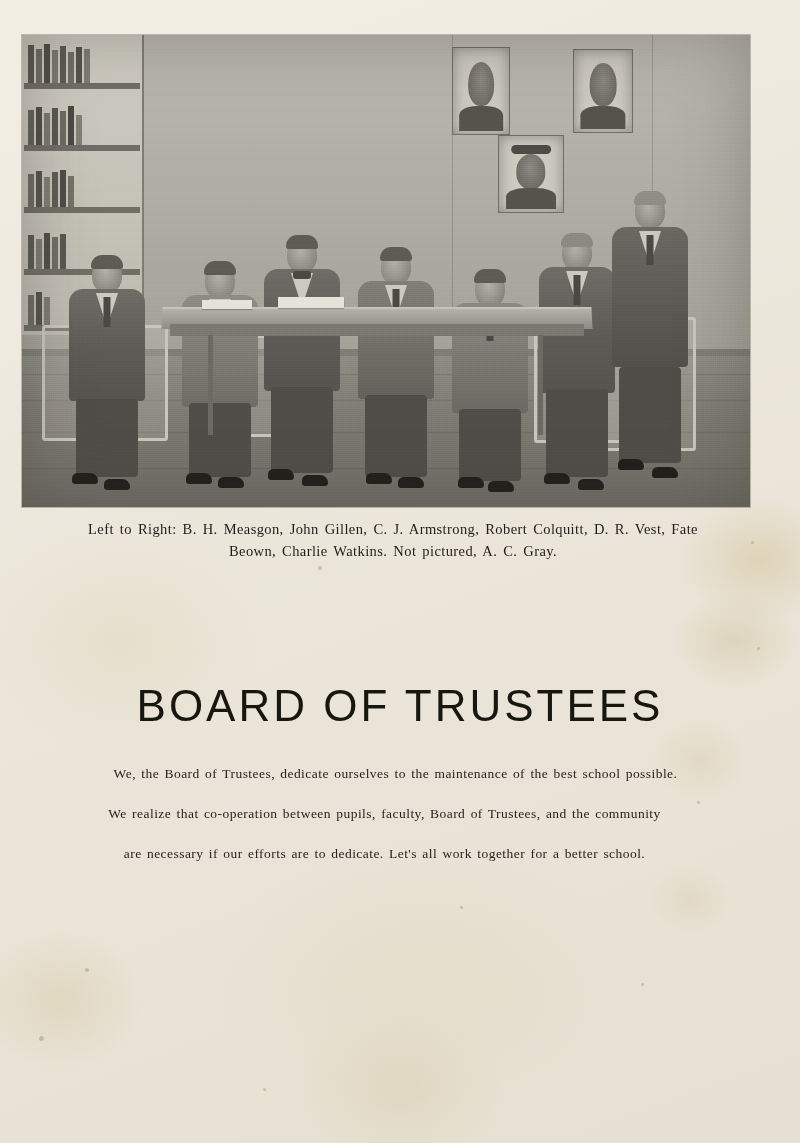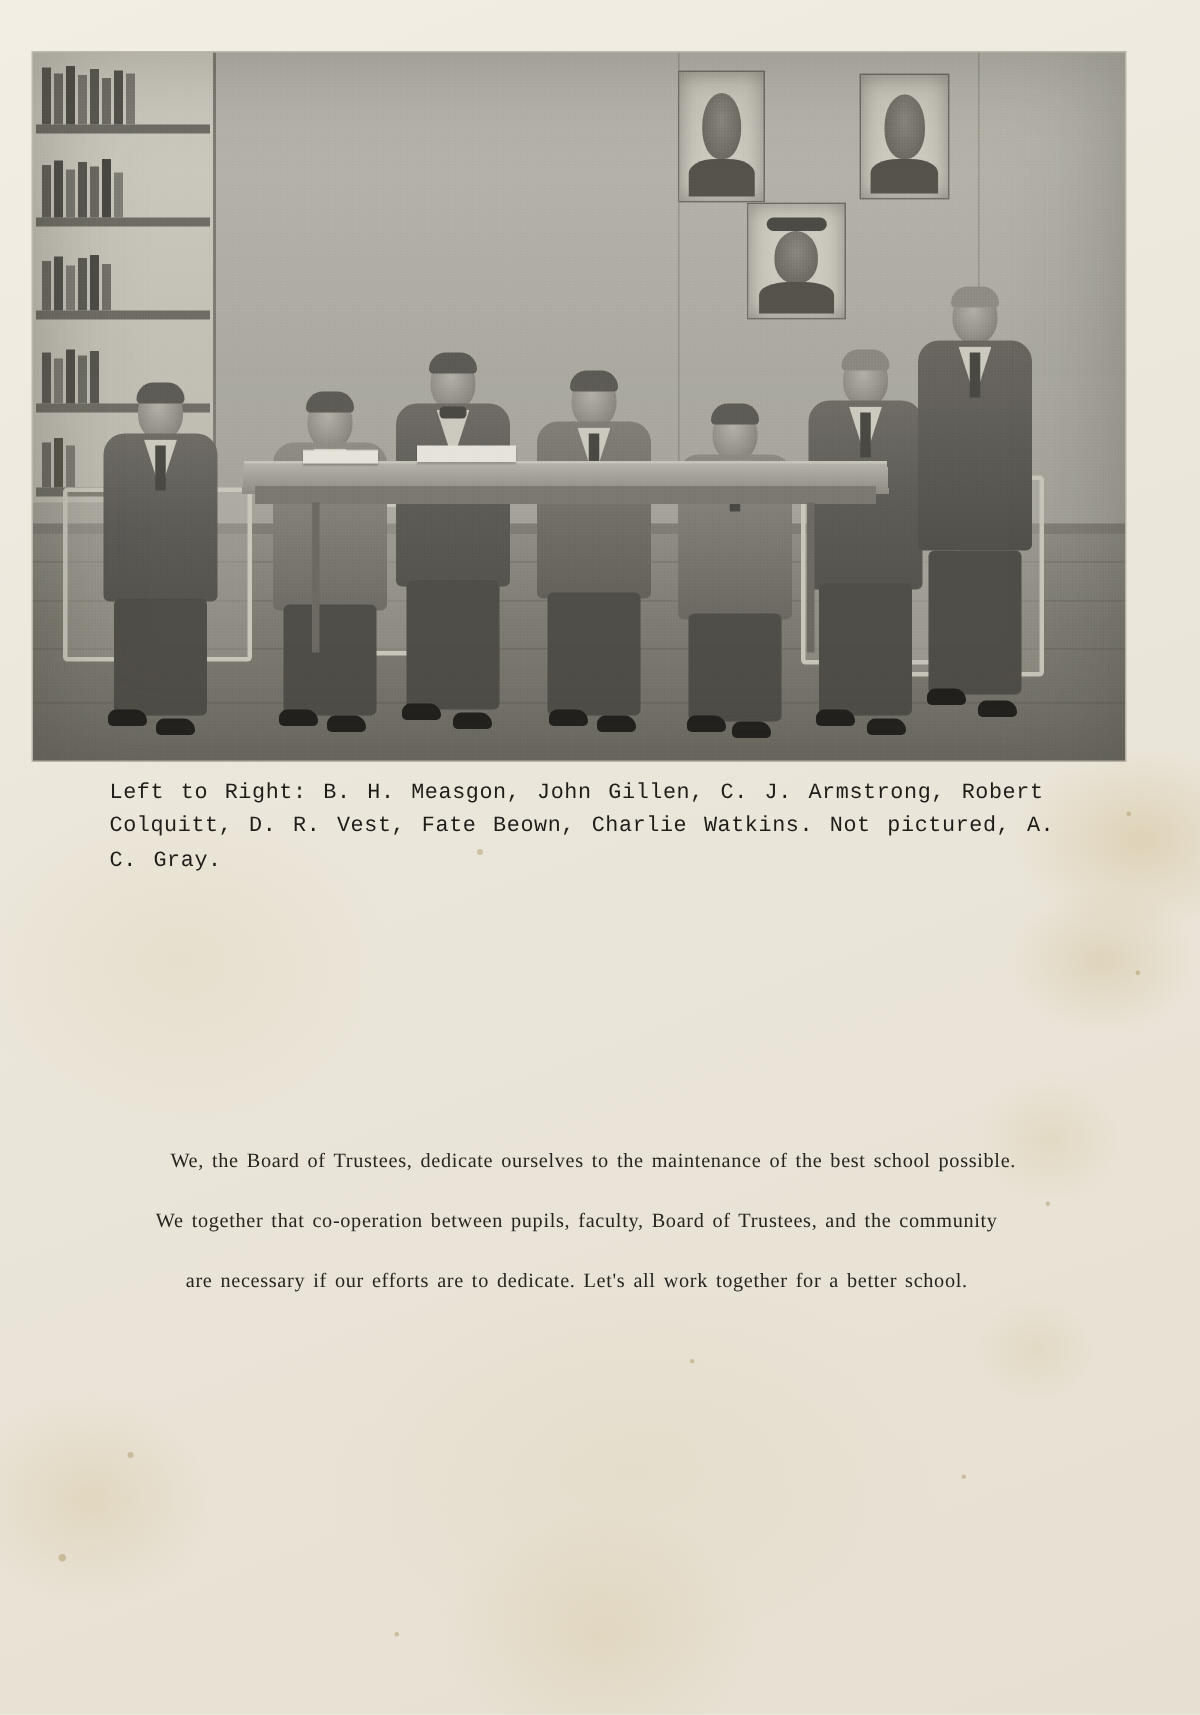--- a/index.html
+++ b/index.html
@@ -262,26 +262,27 @@
     inset: 0;
     box-shadow: inset 0 0 70px rgba(60,58,50,0.35);
   }
 
   
   .caption {
     position: absolute;
     left: 73px;
     top: 518px;
     width: 640px;
-    font-family: Liberation Mono, monospace;
+    font-family: Liberation Serif, serif;
     font-size: 14.5px;
     line-height: 1.55;
     color: #1f1d1a;
     letter-spacing: 0.4px;
     word-spacing: 2px;
+    text-align: center;
   }
 
   
   .title {
     position: absolute;
     left: 0;
     top: 652px;
     width: 800px;
     text-align: center;
     font-family: "Liberation Sans", sans-serif;
@@ -504,20 +505,21 @@
       <div class="paper" style="left:180px;top:265px;width:50px;height:9px;"></div>
       <div class="paper" style="left:256px;top:262px;width:66px;height:11px;"></div>
 
       <div class="vignette"></div>
       <div class="grain"></div>
     </div>
   </div>
 
   <div class="caption">Left to Right:  B. H.  Measgon,  John Gillen,  C. J.  Armstrong,  Robert Colquitt,  D. R.  Vest,  Fate Beown,  Charlie Watkins.   Not pictured,  A.  C.  Gray.</div>
 
+  <h1 class="title">BOARD OF TRUSTEES</h1>
 
   <div class="body-text">
     <p class="indent">We,  the Board of Trustees, dedicate ourselves to the maintenance of the best school possible.</p>
-    <p>We together that co-operation between pupils,  faculty,  Board  of  Trustees,  and  the community</p>
+    <p>We realize that co-operation between pupils,  faculty,  Board  of  Trustees,  and  the community</p>
     <p>are necessary if our efforts are to dedicate.   Let's all work together for a better school.</p>
   </div>
 
 </div>
 
 </body></html>

